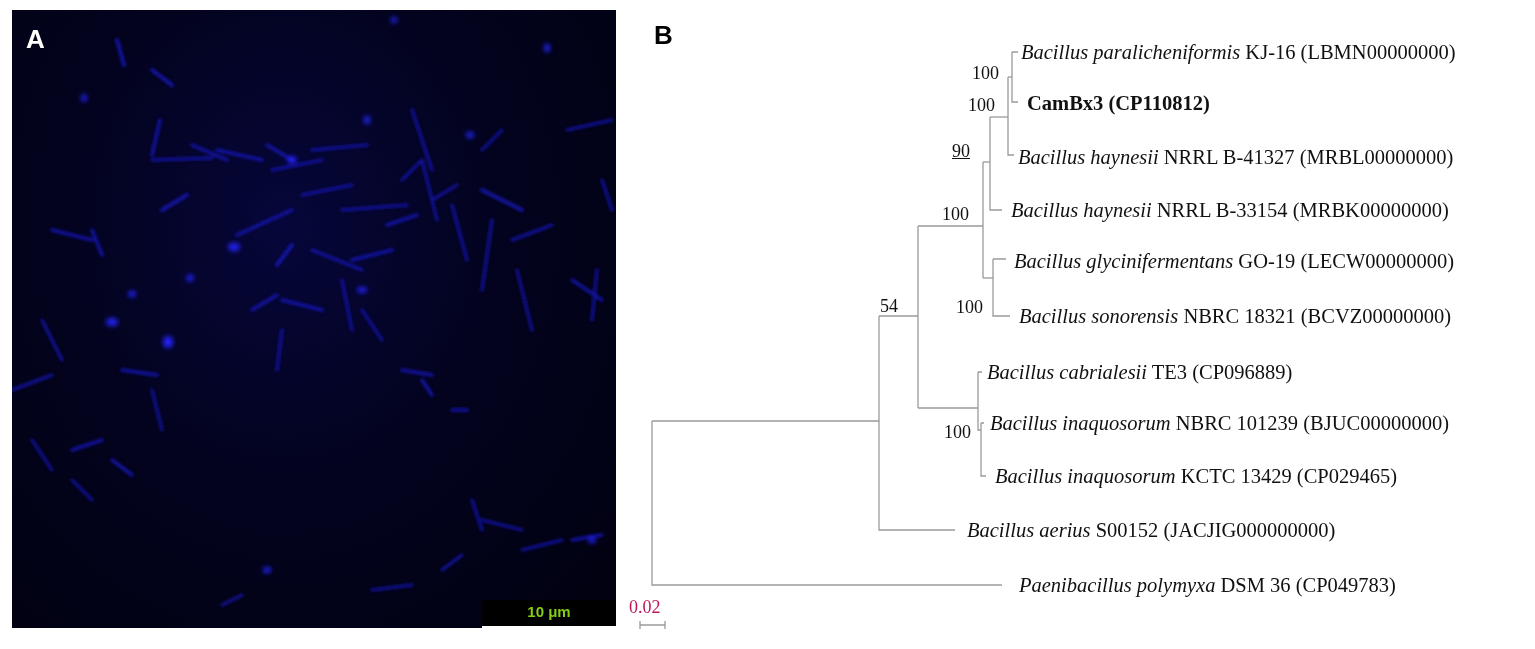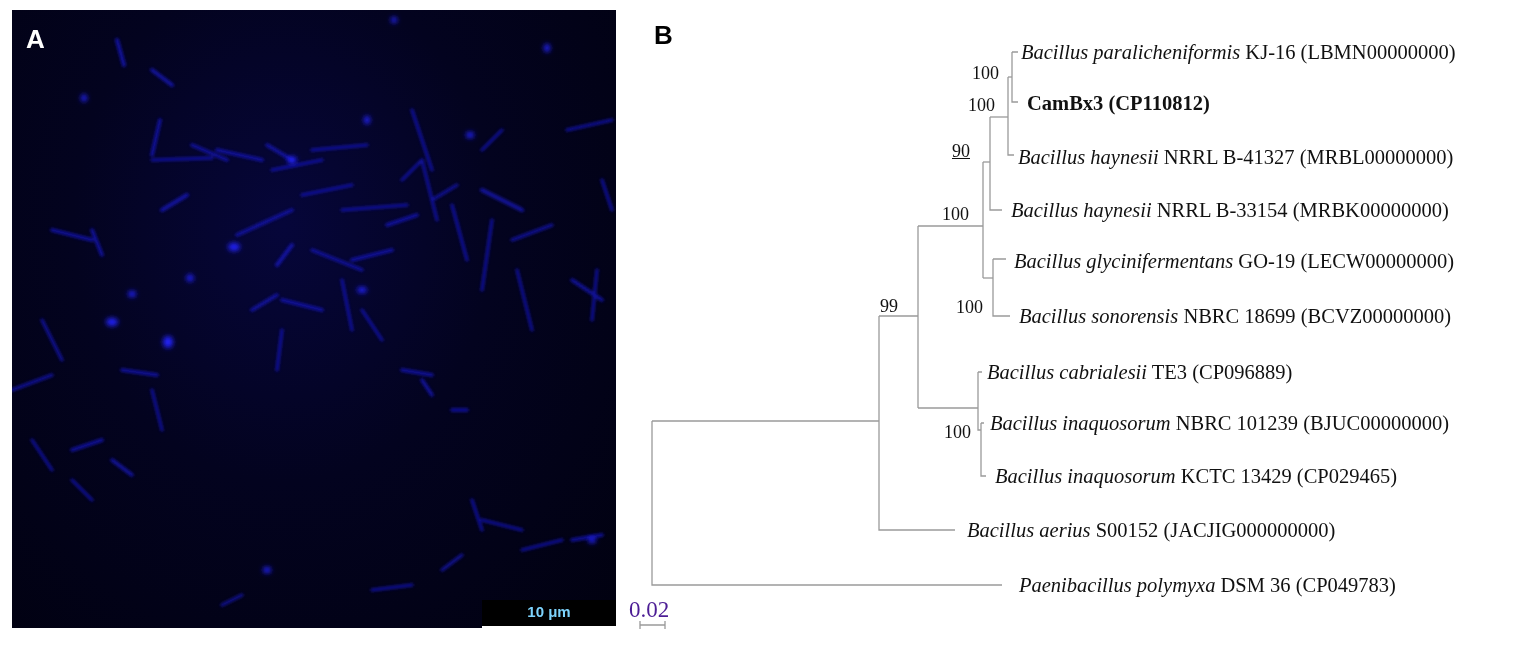--- a/index.html
+++ b/index.html
@@ -12,34 +12,34 @@
   .panel-a svg { position: absolute; left: 0; top: 0; }
   .panel-label {
     position: absolute; font-family: "Liberation Sans", sans-serif; font-weight: bold; font-size: 26px;
   }
   .label-a { left: 14px; top: 10px; color: #ffffff; }
   .label-b { left: 654px; top: 20px; color: #000000; }
   .scalebar-box {
     position: absolute; right: 0; bottom: 0; width: 134px; height: 28px; background: #000000;
   }
   .scalebar-text {
-    position: absolute; left: 0; right: 0; top: 3px; text-align: center; color: #7dd3fc;
+    position: absolute; left: 0; right: 0; top: 3px; text-align: center; color: #84cc16;
     font-family: "Liberation Sans", sans-serif; font-weight: bold; font-size: 15px;
   }
   .scalebar-line { position: absolute; left: 0; right: 0; bottom: 0; height: 2px; background: #ffffff; }
   .tree { position: absolute; left: 0; top: 0; }
   .leaf {
     position: absolute; font-size: 20.5px; color: #111; white-space: nowrap; line-height: 1;
   }
   .leaf i { font-style: italic; margin-top: 22px; }
   .leaf.bold { font-weight: bold; }
   .bs {
     position: absolute; font-size: 18px; color: #111; line-height: 1; text-align: right;
   }
-  .tree-scale-label { position: absolute; left: 629px; top: 598px; font-size: 23px; color: #4c1d95; line-height: 1; }
+  .tree-scale-label { position: absolute; left: 629px; top: 598px; font-size: 18px; color: #be185d; line-height: 1; }
 </style>
 </head>
 <body>
 
 <div class="panel-a">
   <svg width="604" height="618">
     <defs>
       <filter id="blur1" x="-50%" y="-50%" width="200%" height="200%">
           <feGaussianBlur stdDeviation="1.6"></feGaussianBlur>
         </filter>
@@ -163,28 +163,28 @@
 
     <path d="M640 625 H665 M640 621 V629 M665 621 V629"></path>
   </g>
 </svg>
 
 <div class="bs" style="left:972px;top:64px;">100</div>
 <div class="bs" style="left:968px;top:96px;">100</div>
 <div class="bs" style="left:952px;top:142px;text-decoration:underline;">90</div>
 <div class="bs" style="left:942px;top:205px;">100</div>
 <div class="bs" style="left:956px;top:298px;">100</div>
-<div class="bs" style="left:880px;top:297px;">99</div>
+<div class="bs" style="left:880px;top:297px;">54</div>
 <div class="bs" style="left:944px;top:423px;">100</div>
 
 <div class="leaf" style="left:1021px;top:42px;"><i>Bacillus paralicheniformis</i> <span>KJ-16 (LBMN00000000)</span></div>
 <div class="leaf bold" style="left:1027px;top:93px;"><span>CamBx3 (CP110812)</span></div>
 <div class="leaf" style="left:1018px;top:147px;"><i>Bacillus haynesii</i> <span>NRRL B-41327 (MRBL00000000)</span></div>
 <div class="leaf" style="left:1011px;top:200px;"><i>Bacillus haynesii</i> <span>NRRL B-33154 (MRBK00000000)</span></div>
 <div class="leaf" style="left:1014px;top:251px;"><i>Bacillus glycinifermentans</i> <span>GO-19 (LECW00000000)</span></div>
-<div class="leaf" style="left:1019px;top:306px;"><i>Bacillus sonorensis</i> <span>NBRC 18699 (BCVZ00000000)</span></div>
+<div class="leaf" style="left:1019px;top:306px;"><i>Bacillus sonorensis</i> <span>NBRC 18321 (BCVZ00000000)</span></div>
 <div class="leaf" style="left:987px;top:362px;"><i>Bacillus cabrialesii</i> <span>TE3 (CP096889)</span></div>
 <div class="leaf" style="left:990px;top:413px;"><i>Bacillus inaquosorum</i> <span>NBRC 101239 (BJUC00000000)</span></div>
 <div class="leaf" style="left:995px;top:466px;"><i>Bacillus inaquosorum</i> <span>KCTC 13429 (CP029465)</span></div>
 <div class="leaf" style="left:967px;top:520px;"><i>Bacillus aerius</i> <span>S00152 (JACJIG000000000)</span></div>
 <div class="leaf" style="left:1019px;top:575px;"><i>Paenibacillus polymyxa</i> <span>DSM 36 (CP049783)</span></div>
 
 <div class="tree-scale-label">0.02</div>
 
 </body></html>

